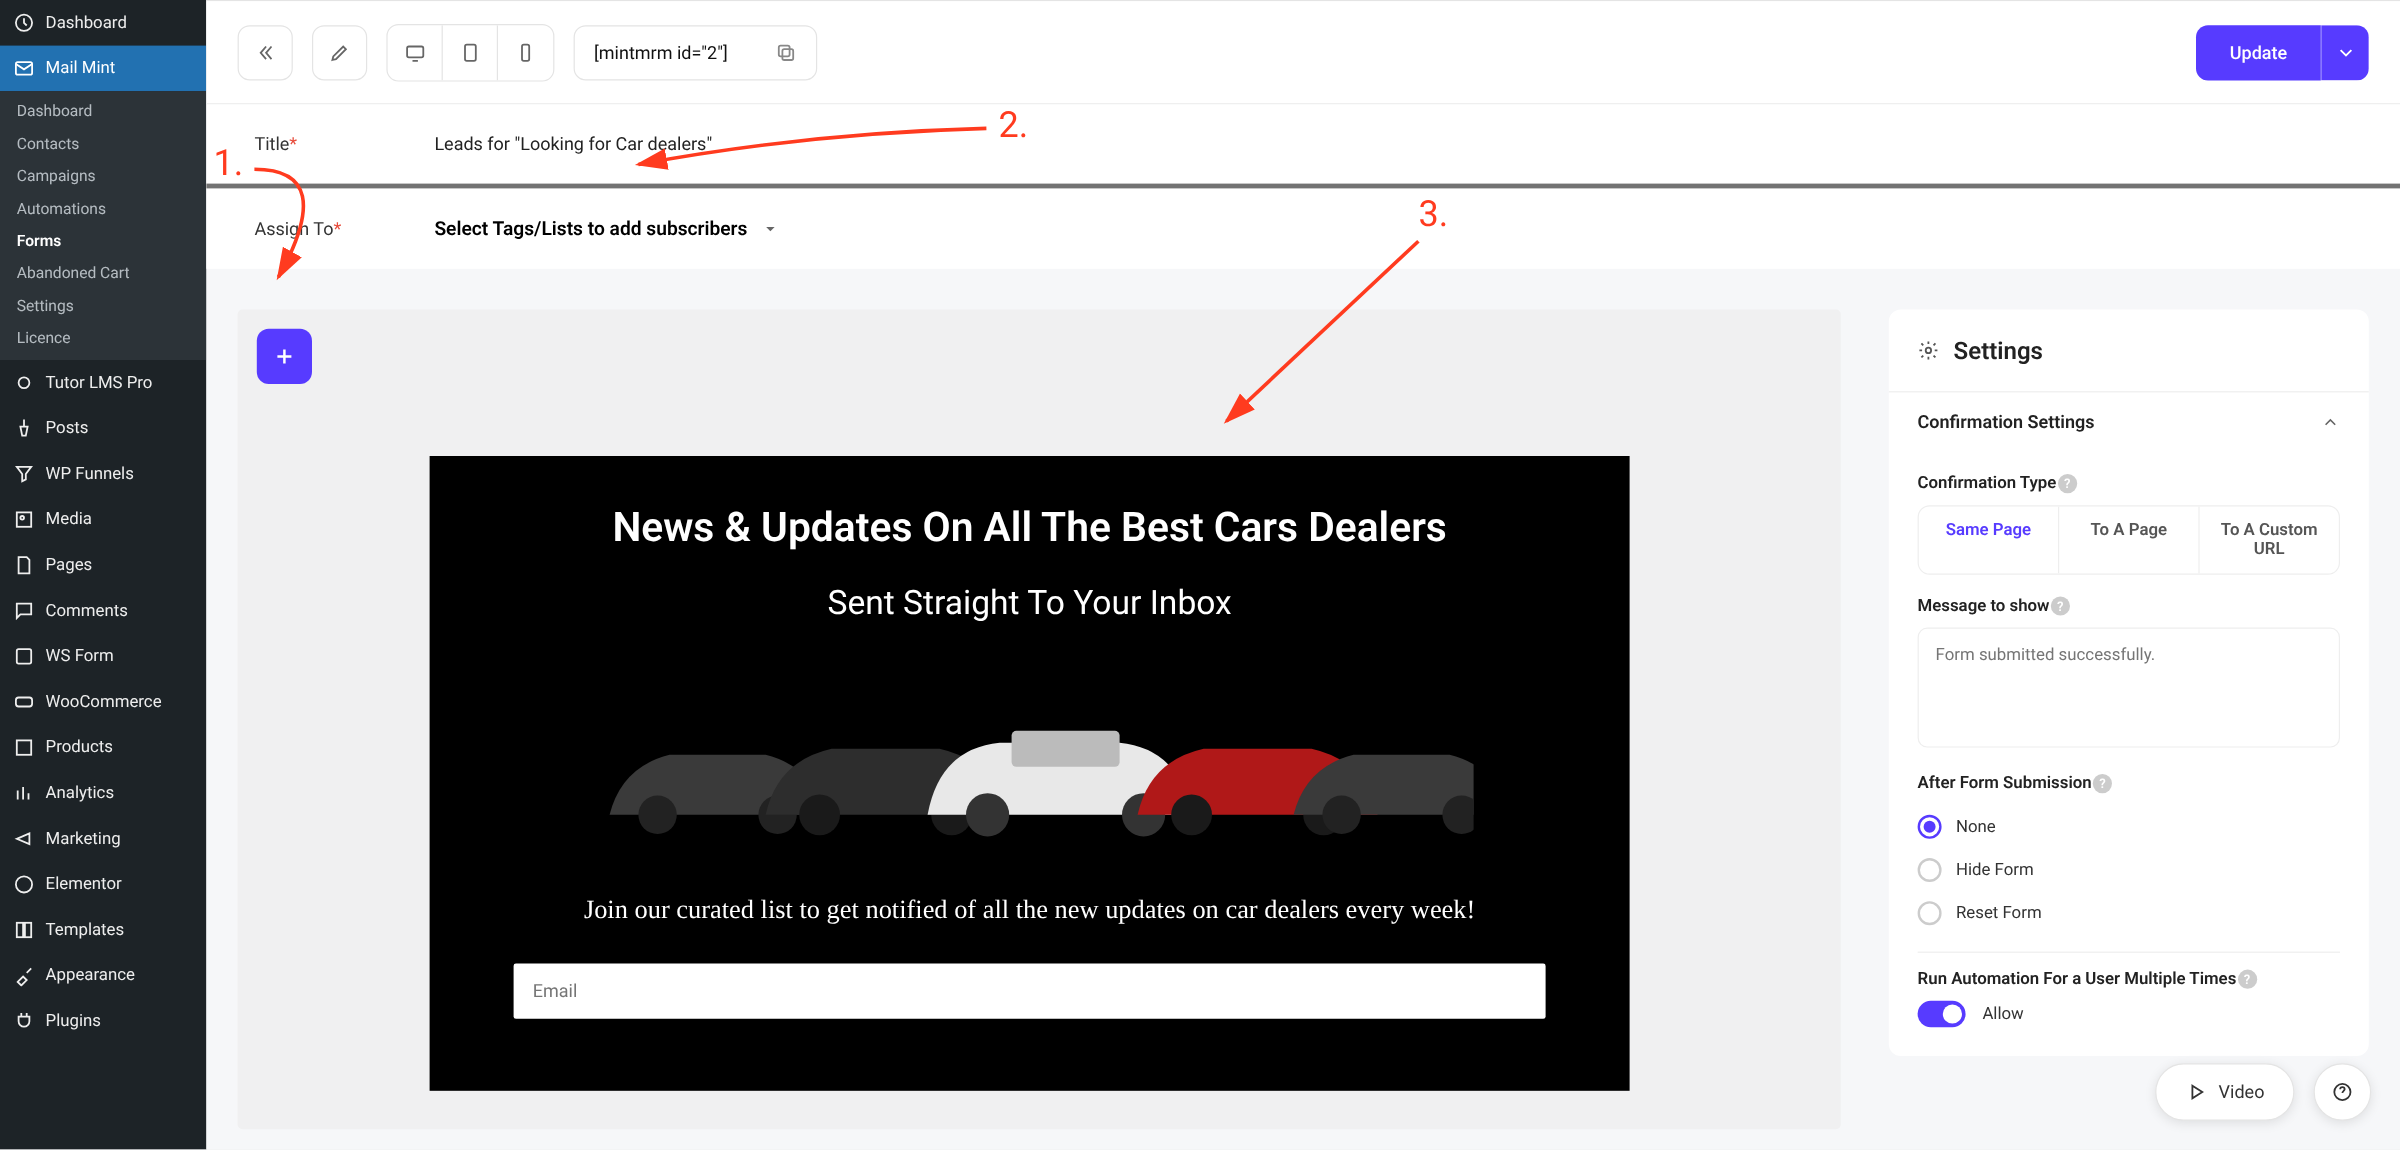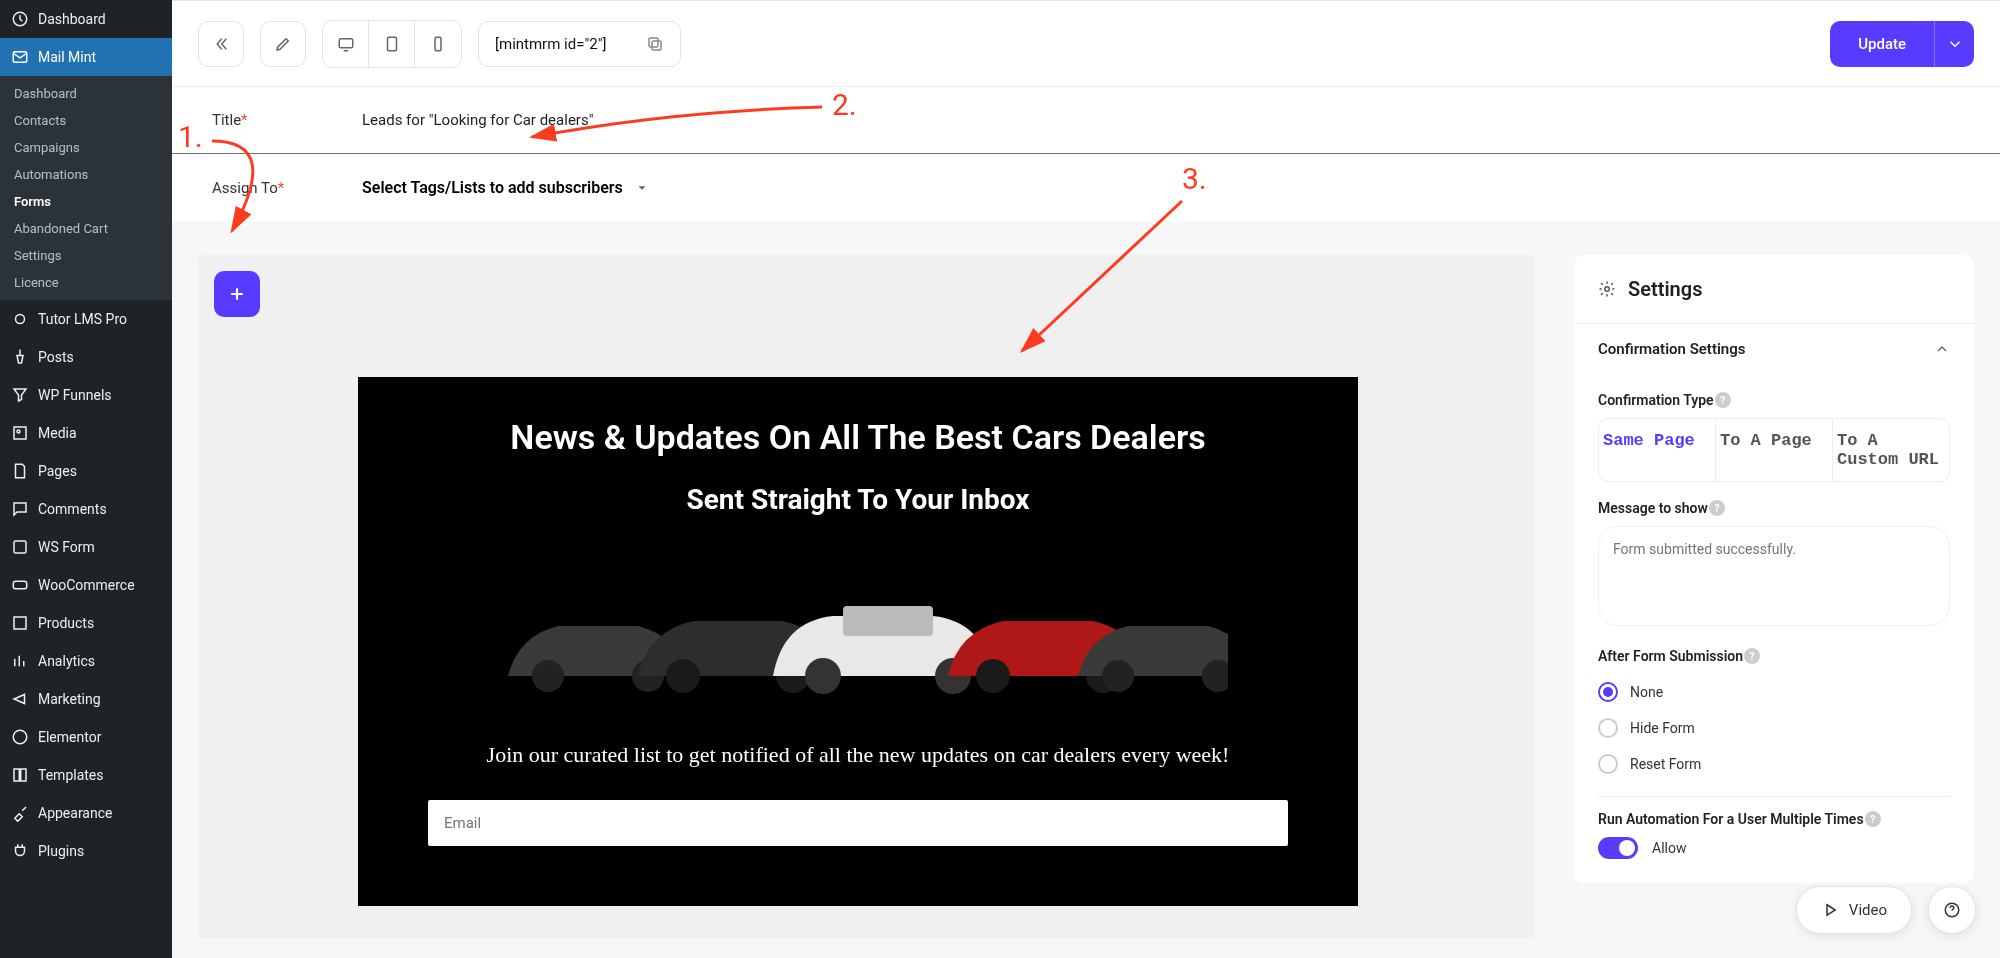--- a/index.html
+++ b/index.html
@@ -27,55 +27,55 @@
 .tb-group .seg { width: 46px; height: 46px; display: flex; align-items: center; justify-content: center; cursor: pointer; border-right: 1px solid #e4e4e4; }
 .tb-group .seg:last-child { border-right: none; }
 .shortcode-box { margin-left: 16px; height: 46px; border: 1px solid #e4e4e4; border-radius: 10px; display: flex; align-items: center; padding: 0 16px; gap: 40px; }
 .shortcode-box span { font-size: 15px; color: #111; }
 .update-wrap { margin-left: auto; display: flex; }
 .update-btn { background: #573bff; color: #ffffff; height: 46px; padding: 0 28px; border-radius: 10px 0 0 10px; font-size: 15px; font-weight: 500; display: flex; align-items: center; cursor: pointer; }
 .update-caret { background: #573bff; width: 40px; height: 46px; border-radius: 0 10px 10px 0; display: flex; align-items: center; justify-content: center; border-left: 1px solid rgba(255,255,255,.3); cursor: pointer; }
 
 
 .fields-panel { margin: 0; background: #fff; }
-.field-row { display: flex; align-items: center; padding: 24px 40px; border-bottom: 1px solid #737373; }
+.field-row { display: flex; align-items: center; padding: 24px 40px; border-bottom: 4px solid #737373; }
 .field-row:last-child { border-bottom: none; }
 .field-label { width: 150px; font-size: 15px; color: #333; }
 .field-label .req { color: #e74c3c; }
 .field-value { font-size: 15px; color: #222; }
 .field-select { display: inline-flex; align-items: center; gap: 12px; color: #000000; cursor: pointer; }
 
 
 .canvas-wrap { display: flex; gap: 0; padding: 34px 26px 0 26px; height: calc(100% - 86px - 154px); }
 .canvas { flex: 1; background: #f0f0f1; position: relative; border-radius: 4px; overflow: hidden; }
 .add-btn { position: absolute; top: 16px; left: 16px; width: 46px; height: 46px; background: #573bff; border-radius: 10px; display: flex; align-items: center; justify-content: center; cursor: pointer; color: #fff; font-size: 24px; }
 .form-preview { position: absolute; top: 122px; left: 160px; width: 1000px; background: #000; color: #fff; text-align: center; padding: 40px 48px 60px; font-family: Georgia, "Times New Roman", serif; }
 .form-preview h1 { font-size: 34px; font-weight: 600; margin-bottom: 26px; }
-.form-preview h2 { font-size: 28px; font-weight: 700; margin-bottom: 40px; }
+.form-preview h2 { font-size: 28px; font-weight: 400; margin-bottom: 40px; }
 .cars-img { width: 740px; height: 150px; margin: 0 auto 36px; position: relative; }
 .form-preview p.sub { font-size: 22px; font-weight: 400; margin-bottom: 32px; font-family: Georgia, serif; }
 .email-input { width: 860px; height: 46px; padding: 0 16px; border: none; border-radius: 2px; font-size: 15px; color: #555; }
 
 
 .cars-img svg { width: 100%; height: 100%; }
 
 
 .settings-panel { width: 400px; margin-left: 40px; background: #fff; border-radius: 10px; padding: 0; height: fit-content; }
 .sp-header { display: flex; align-items: center; gap: 12px; padding: 22px 24px; border-bottom: 1px solid #eee; }
 .sp-header h3 { font-size: 20px; font-weight: 600; color: #222; }
 .sp-section-head { display: flex; justify-content: space-between; padding: 16px 24px; cursor: pointer; }
 .sp-section-head h4 { font-size: 15px; font-weight: 600; color: #222; }
 .sp-body { padding: 0 24px 24px; }
 .sp-label { font-size: 14px; font-weight: 600; color: #222; margin: 18px 0 10px; display: flex; align-items: center; gap: 1px; }
 .help-icon { width: 16px; height: 16px; border-radius: 50%; background: #ccc; color: #fff; font-size: 11px; display: inline-flex; align-items: center; justify-content: center; }
 .seg-tabs { display: flex; border: 1px solid #eee; border-radius: 10px; overflow: hidden; }
-.seg-tab { flex: 1; padding: 12px 4px; font-size: 17px; font-weight: 600; color: #555; cursor: pointer; font-family: Liberation Mono, monospace; }
+.seg-tab { flex: 1; text-align: center; padding: 12px 4px; font-size: 14px; font-weight: 600; color: #555; cursor: pointer; }
 .seg-tab.active { color: #573bff; }
 .seg-tab + .seg-tab { border-left: 1px solid #eee; }
-.msg-box { width: 100%; height: 100px; border: 1px solid #eee; border-radius: 20px; padding: 14px; font-size: 14px; color: #888; resize: none; }
+.msg-box { width: 100%; height: 100px; border: 1px solid #eee; border-radius: 8px; padding: 14px; font-size: 14px; color: #888; resize: none; }
 .radio-row { display: flex; align-items: center; gap: 12px; padding: 8px 0; cursor: pointer; }
 .radio { width: 20px; height: 20px; border: 2px solid #573bff; border-radius: 50%; display: flex; align-items: center; justify-content: center; }
 .radio.off { border-color: #ccc; }
 .radio .dot { width: 10px; height: 10px; background: #573bff; border-radius: 50%; }
 .radio-row span { font-size: 14px; color: #333; }
 .divider { height: 1px; background: #eee; margin: 14px 0; }
 .toggle-row { display: flex; align-items: center; gap: 14px; }
 .toggle { width: 40px; height: 22px; background: #573bff; border-radius: 11px; position: relative; cursor: pointer; }
 .toggle .knob { width: 16px; height: 16px; background: #fff; border-radius: 50%; position: absolute; top: 3px; right: 3px; }
 .toggle-row span { font-size: 14px; color: #333; }

